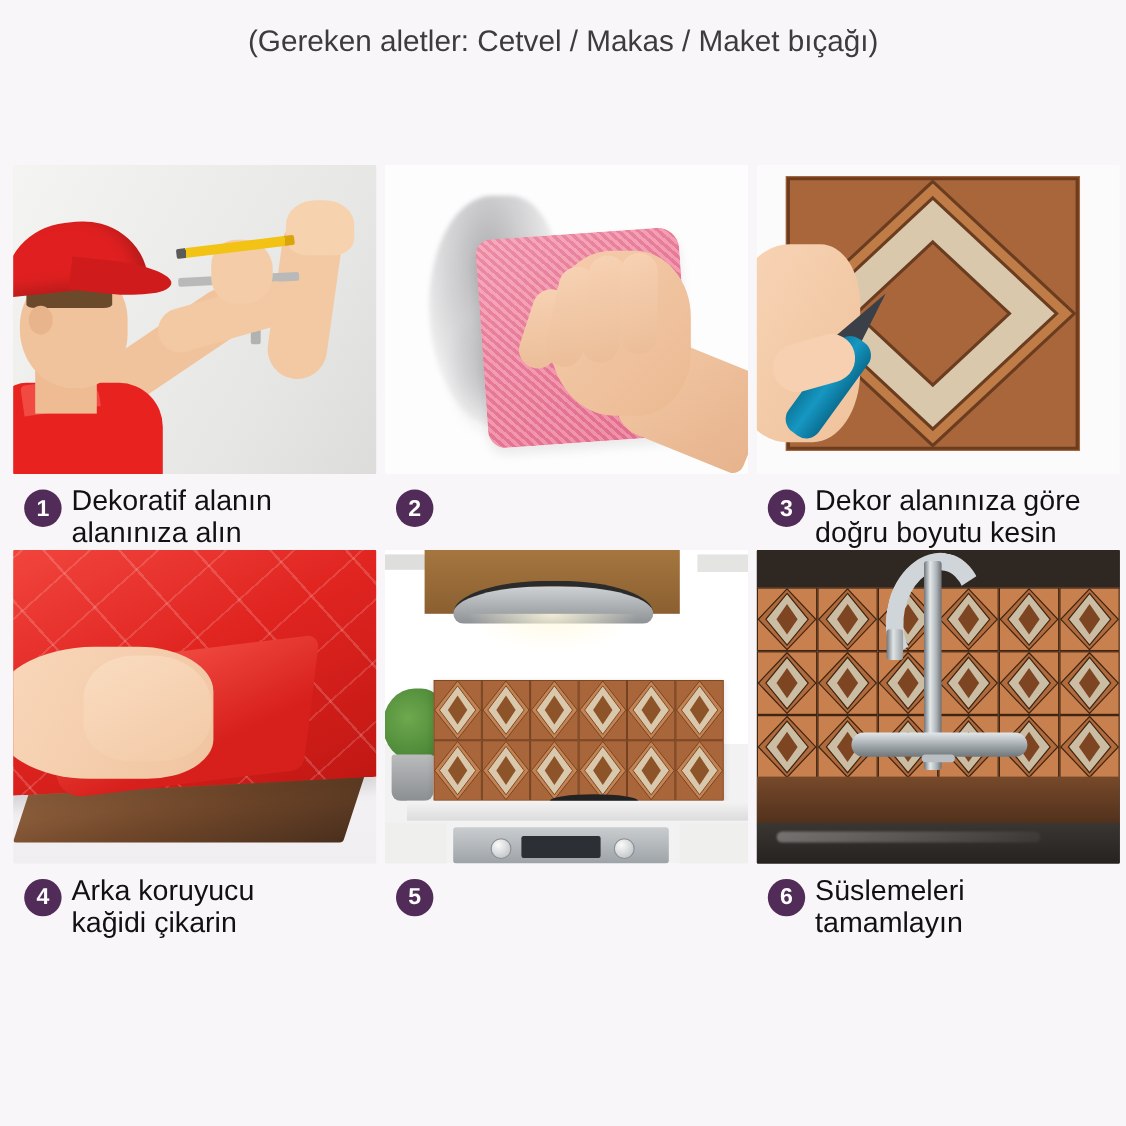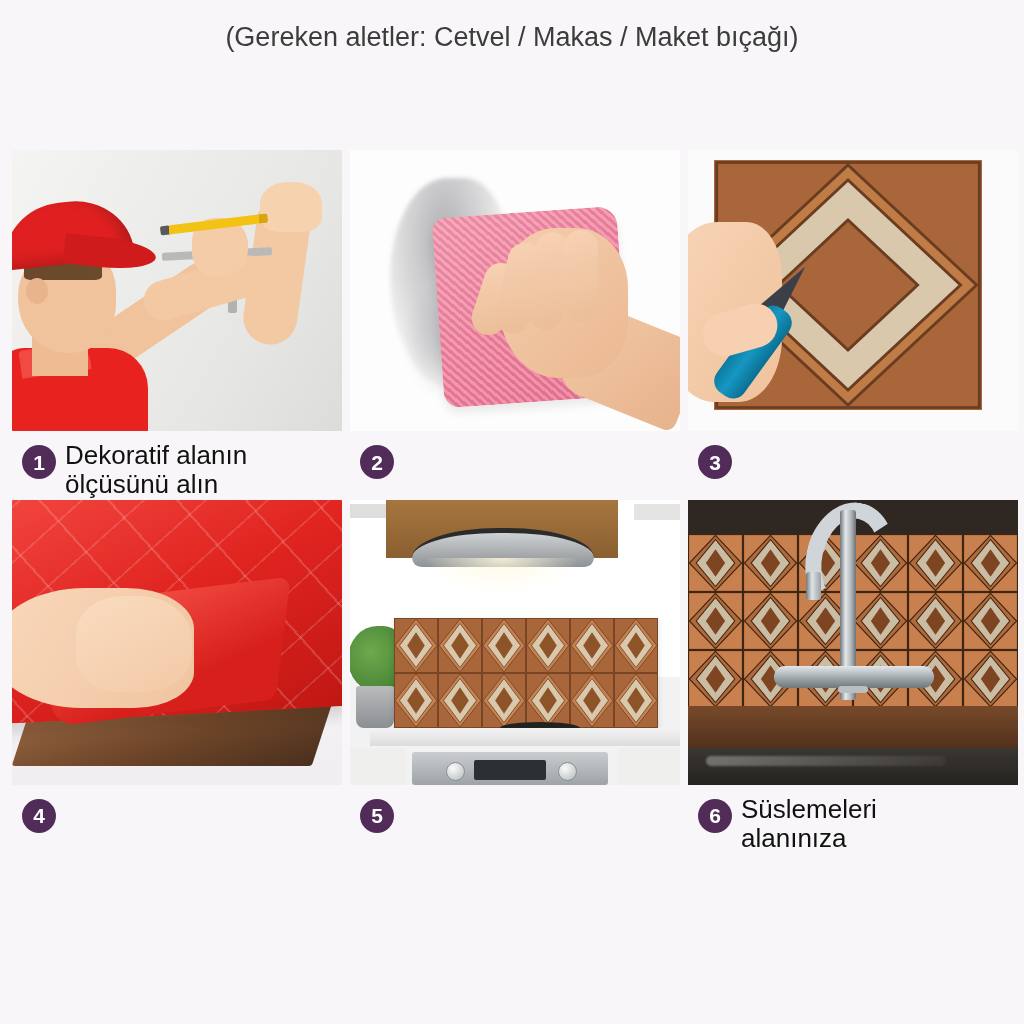--- a/index.html
+++ b/index.html
@@ -347,21 +347,21 @@
         <div class="neck"></div>
         <div class="head"></div>
         <div class="hair"></div>
         <div class="ear"></div>
         <div class="cap"></div>
         <div class="brim"></div>
       </div>
       <div class="caption">
         <div class="badge">1</div>
         <div class="cap-text">Dekoratif alanın
-ölçüsünü alın</div>
+alanınıza alın</div>
       </div>
     </div>
 
     <div class="cell">
       <div class="photo p2">
         <div class="smudge"></div>
         <div class="smudge2"></div>
         <div class="cloth"></div>
         <div class="wrist"></div>
         <div class="palm"></div>
@@ -391,33 +391,37 @@
             </g>
           </svg>
         </div>
         <div class="hand"></div>
         <div class="knifeBlade"></div>
         <div class="knifeHandle"></div>
         <div class="thumb"></div>
       </div>
       <div class="caption">
         <div class="badge">3</div>
+        <div class="cap-text">Dekor alanınıza göre
+doğru boyutu kesin</div>
       </div>
     </div>
 
     <div class="cell row2">
       <div class="photo p4">
         <div class="base"></div>
         <div class="film"></div>
         <div class="lift"></div>
         <div class="hand"></div>
         <div class="knuck"></div>
       </div>
       <div class="caption">
         <div class="badge">4</div>
+        <div class="cap-text">Arka koruyucu
+kağidi çikarin</div>
       </div>
     </div>
 
     <div class="cell row2">
       <div class="photo p5">
         <div class="wallbg"></div>
         <div class="shelfL"></div>
         <div class="shelfR"></div>
         <div class="cabinet"></div>
         <div class="hood"></div>
@@ -512,18 +516,18 @@
         <div class="spoutTip"></div>
         <div class="bar"></div>
         <div class="lever"></div>
         <div class="counter"></div>
         <div class="sink"></div>
         <div class="sinkshine"></div>
       </div>
       <div class="caption">
         <div class="badge">6</div>
         <div class="cap-text">Süslemeleri
-alanınıza</div>
+tamamlayın</div>
       </div>
     </div>
 
   </div>
 </div>
 
 </body></html>

